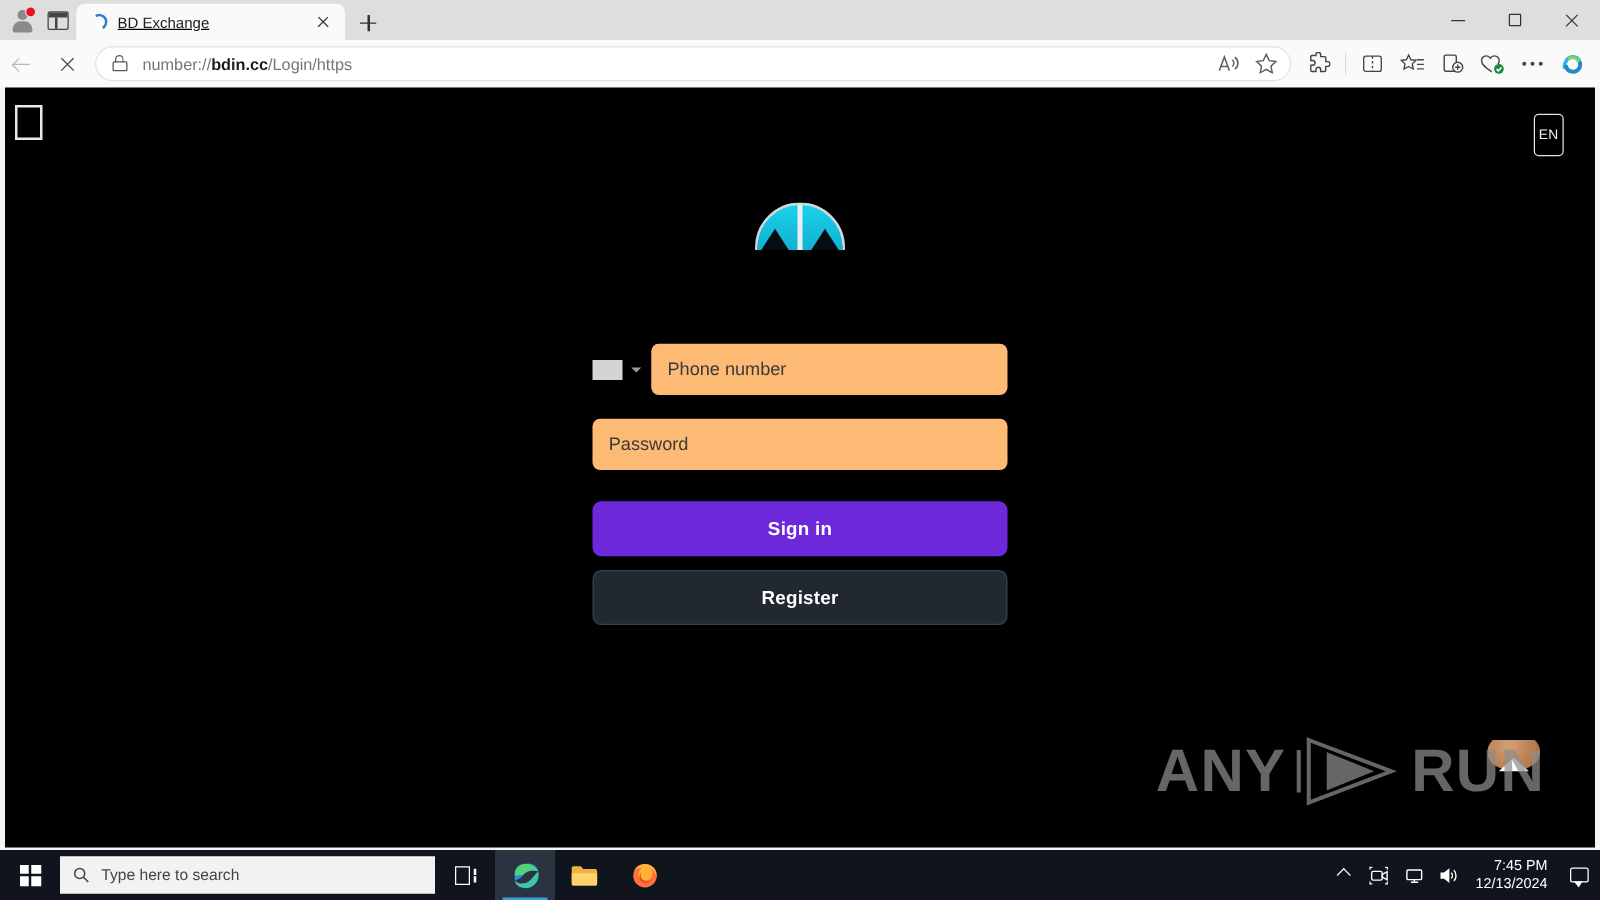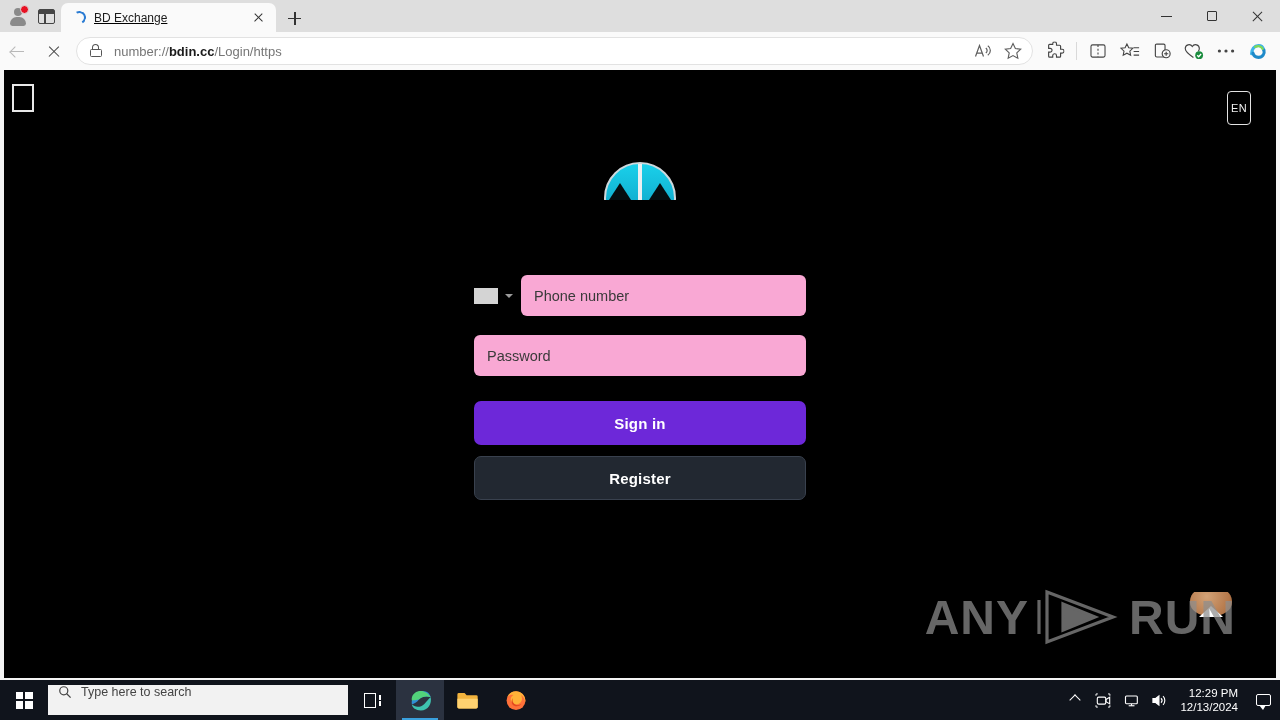--- a/index.html
+++ b/index.html
@@ -101,21 +101,21 @@
   }
   .logo .notch-l { left:5px; } .logo .notch-r { right:5px; }
   .logo .bar { position:absolute; left:34px; top:2px; width:4px; height:36px; background:#eceff1; }
 
   .form { position:absolute; left:0; right:0; top:205px; display:flex; flex-direction:column; align-items:center; }
   .row-phone { display:flex; align-items:center; width:332px; }
   .flag-select { display:flex; align-items:center; gap:7px; width:47px; flex:none; }
   .flag-box { width:24px; height:16px; background:#d4d4d4; }
   .caret { width:0; height:0; border-left:4px solid transparent; border-right:4px solid transparent; border-top:4px solid #9b9b9b; }
   .field {
-    height:41px; background:#f9a8d4; border-radius:6px; border:none;
+    height:41px; background:#fdba74; border-radius:6px; border:none;
     font-family:"Liberation Sans", sans-serif; font-size:14.5px; color:#2b2b2b;
     padding:0 13px; outline:none;
   }
   .field::placeholder { color:#3a3a3a; }
   .phone-field { width:285px; }
   .pw-field { width:332px; margin-top:19px; }
 
   .btn { width:332px; height:44px; border-radius:7px; border:none; cursor:pointer;
     font-family:"Liberation Sans", sans-serif; font-size:15px; font-weight:700; letter-spacing:.2px; }
   .btn-signin { background:#6d28d9; color:#fff; margin-top:25px; }
@@ -129,21 +129,21 @@
 
   
   .watermark { position:absolute; right:40px; bottom:30px; display:flex; align-items:center; gap:4px; opacity:.72; }
   .wm-text { font-size:48px; font-weight:700; color:#8e8e8e; letter-spacing:1px; font-family:"Liberation Sans", sans-serif; }
 
   
   .taskbar { position:absolute; left:0; top:680px; width:1280px; height:40px; background:#10141c; display:flex; align-items:center; }
   .start { width:48px; height:40px; display:flex; align-items:center; justify-content:center; }
   .winlogo { width:17px; height:17px; display:grid; grid-template-columns:1fr 1fr; grid-template-rows:1fr 1fr; gap:2px; }
   .winlogo i { background:#fff; display:block; }
-  .searchbox { width:300px; height:30px; background:#f2f2f2; display:flex; padding:0 10px; gap:9px; }
+  .searchbox { width:300px; height:30px; background:#f2f2f2; display:flex; align-items:center; padding:0 10px; gap:9px; }
   .searchbox .st { font-size:12.5px; color:#444; }
   .tb-app { width:48px; height:40px; display:flex; align-items:center; justify-content:center; position:relative; }
   .tb-app.active { background:#2b3240; }
   .tb-app.active:after { content:""; position:absolute; left:6px; right:6px; bottom:0; height:2.5px; background:#3aa0dd; }
   .taskview { width:17px; height:15px; position:relative; }
   .taskview .tvm { position:absolute; left:0; top:0; width:12px; height:15px; border:1.4px solid #fff; }
   .taskview .tvs1 { position:absolute; right:0; top:2px; width:2px; height:5px; background:#fff; }
   .taskview .tvs2 { position:absolute; right:0; bottom:2px; width:2px; height:5px; background:#fff; }
   .tray { margin-left:auto; display:flex; align-items:center; height:40px; padding-right:4px; gap:2px; }
   .tray-ico { width:26px; height:40px; display:flex; align-items:center; justify-content:center; }
@@ -383,20 +383,20 @@
           <path d="M9 11.6 v2"></path>
       </svg>
     </div>
     <div class="tray-ico">
       <svg width="17" height="15" viewBox="0 0 18 16" fill="none" stroke="#fff" stroke-width="1.2">
         <path d="M2 6 h2.6 L8.4 3 v10 L4.6 10 H2z" fill="#fff"></path>
         <path d="M10.6 5.6 a3.4 3.4 0 0 1 0 4.8 M12.8 3.4 a6.6 6.6 0 0 1 0 9.2"></path>
       </svg>
     </div>
     <div class="clock">
-      <span>12:29 PM</span>
+      <span>7:45 PM</span>
       <span>12/13/2024</span>
     </div>
     <div class="notif">
       <span class="bubble"></span>
     </div>
   </div>
 </div>
 
 </body></html>

